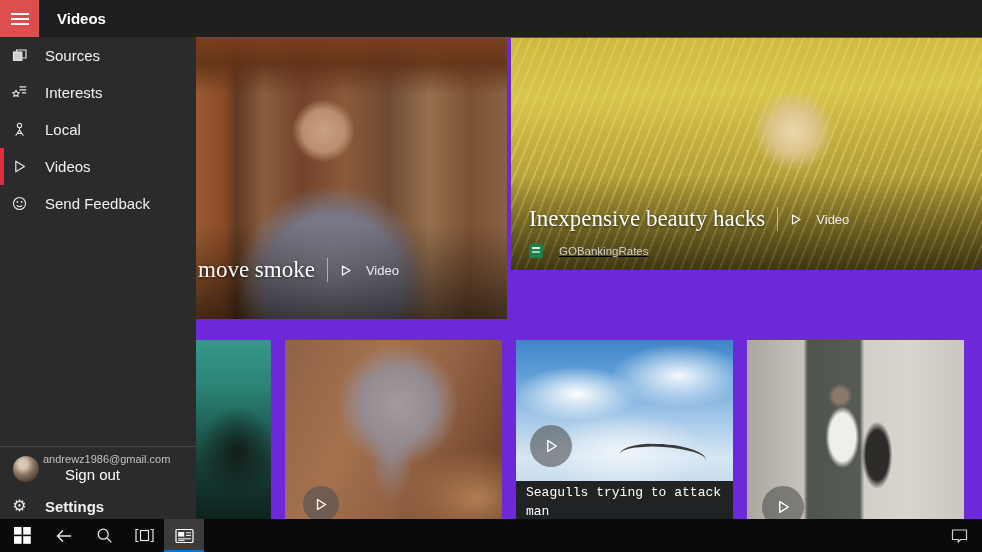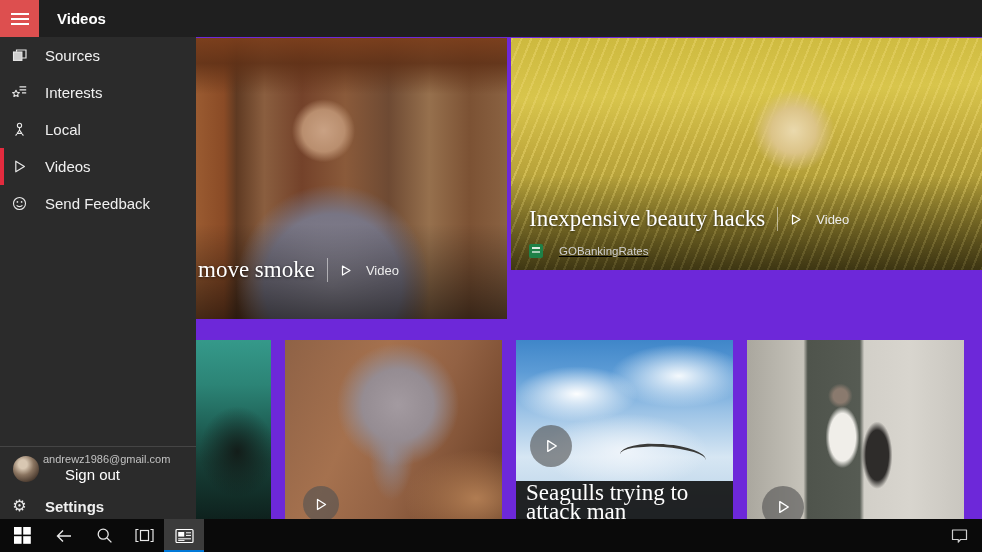--- a/index.html
+++ b/index.html
@@ -115,21 +115,21 @@
   .playbtn { position:absolute; border-radius:50%;
              background:rgba(82,82,82,.62); display:flex; align-items:center;
              justify-content:center; cursor:pointer; }
   .playbtn svg { display:block; }
   .tile-smB .playbtn { left:18px; top:146px; width:36px; height:36px; }
   .tile-smC .playbtn { left:14px; top:85px; width:42px; height:42px; }
   .tile-smD .playbtn { left:15px; top:146px; width:42px; height:42px; }
 
   .caption { position:absolute; left:0; right:0; top:141px; bottom:0;
              background:rgba(14,14,14,.9); color:#fff; padding:2px 10px;
-             font-family:Liberation Serif, serif; font-size:23px;
+             font-family:Liberation Mono, monospace; font-size:13px;
              line-height:19px; }
 
   
   .taskbar { position:absolute; left:0; top:519px; width:982px; height:33px;
              background:#0a0a0a; z-index:50; display:flex; align-items:stretch; }
   .tb-btn { width:40px; display:flex; align-items:center; justify-content:center;
             cursor:pointer; position:relative; }
   .tb-btn.start { width:44px; }
   .tb-btn.active-app { background:#3c3c3c; }
   .tb-btn.active-app::after { content:""; position:absolute; left:0; right:0;

